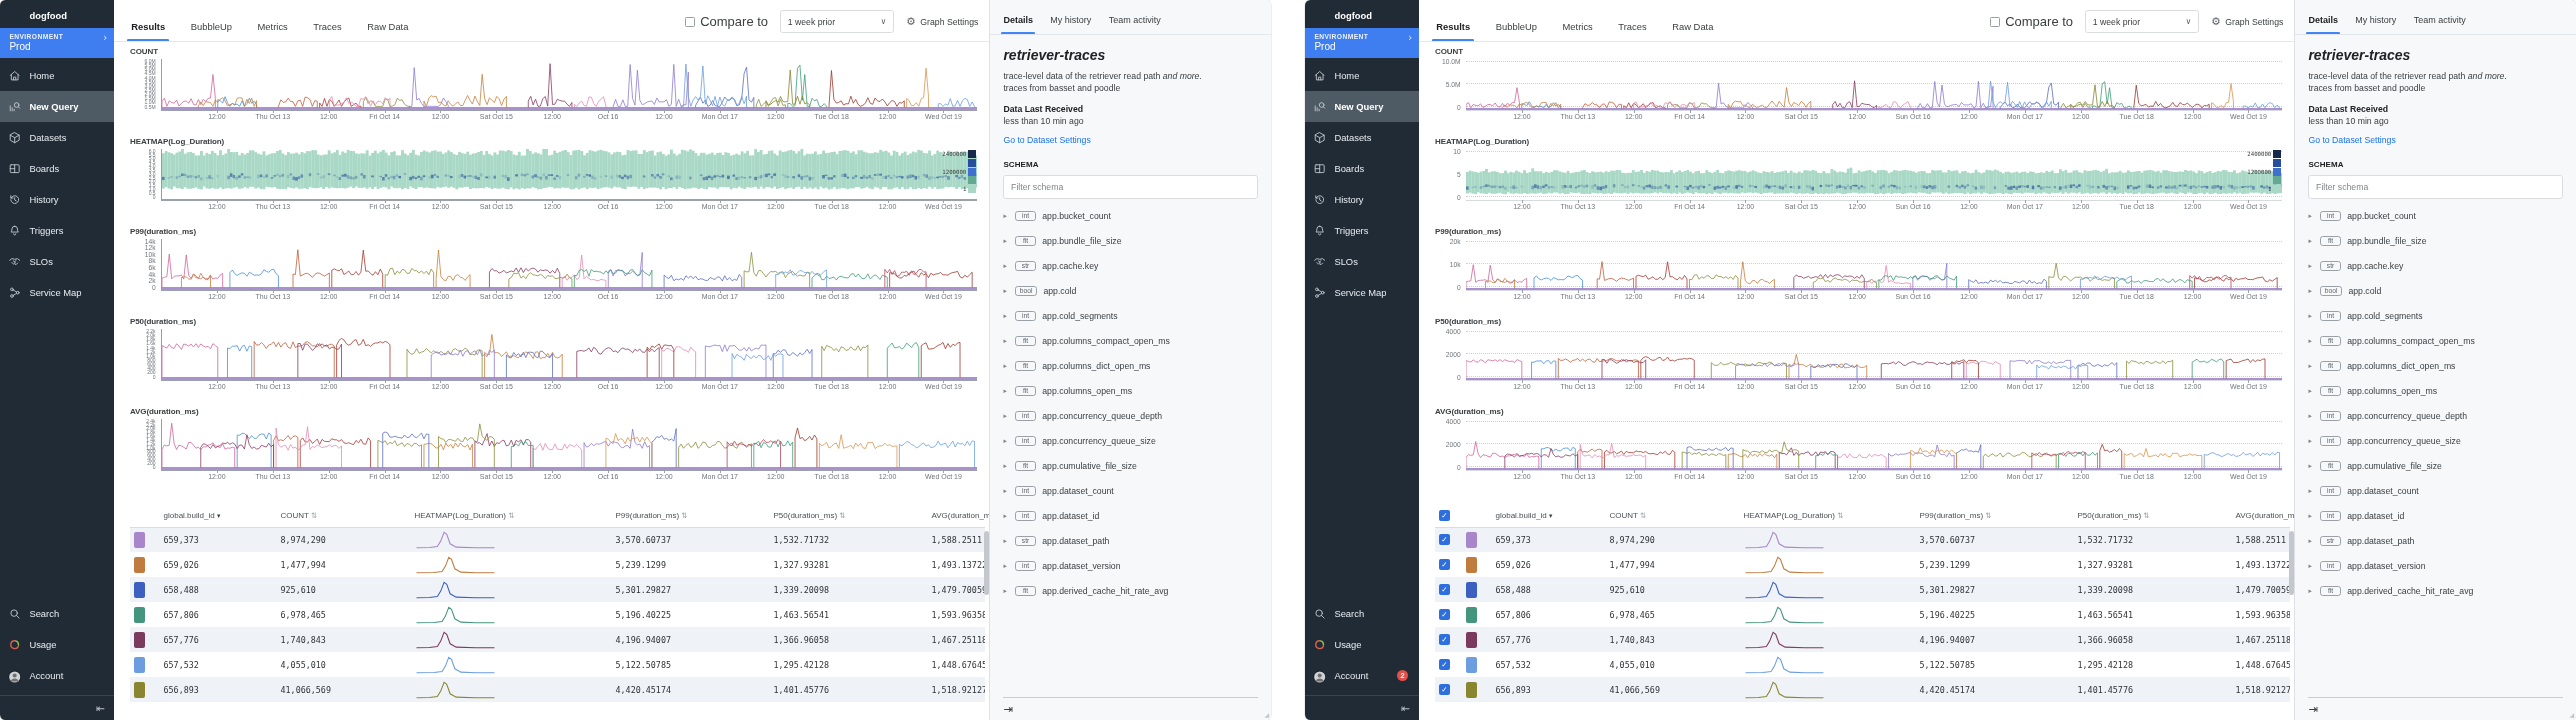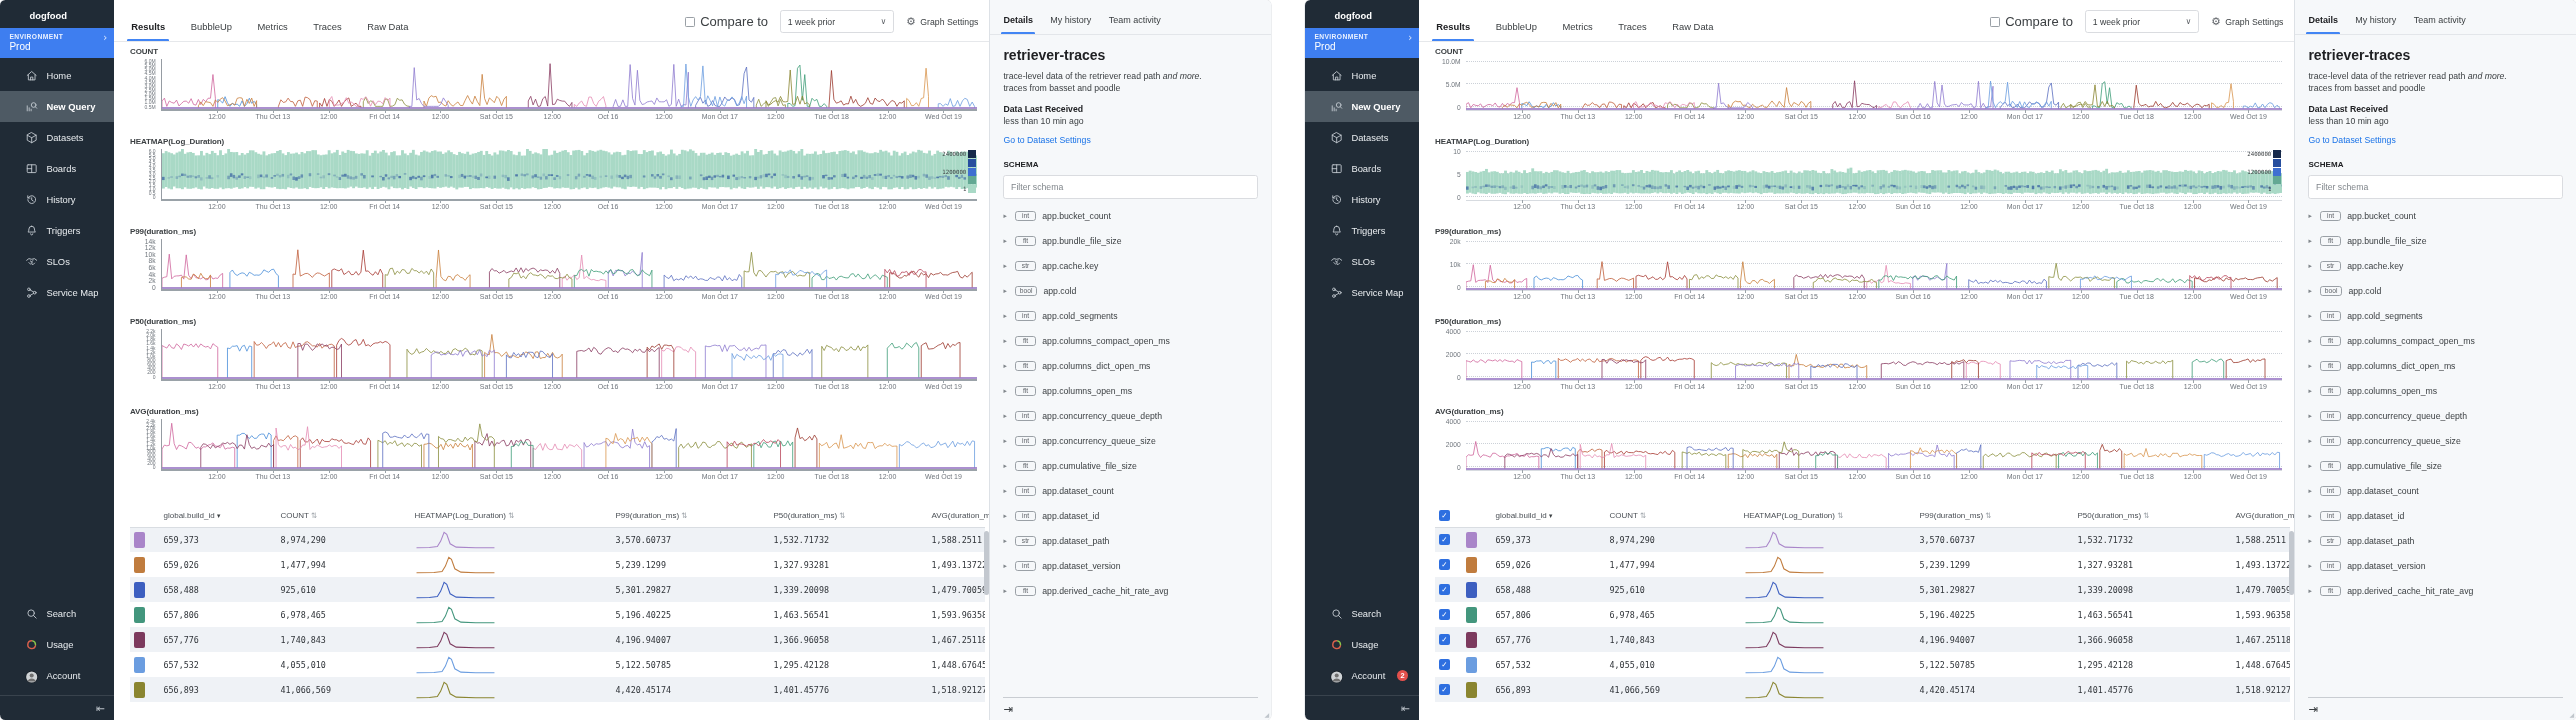--- a/index.html
+++ b/index.html
@@ -12,21 +12,21 @@
 
   
   .sidebar { width:114px; background:#202b36; color:#eef1f4; display:flex; flex-direction:column; flex:none; }
   .side-logo { display:flex; align-items:flex-end; gap:6.7px; padding:7.4px 9.4px; }
   .side-logo .logo-txt { font-weight:bold; font-size:9.4px; color:#fff; }
   .env { background:#3e7ef0; padding:4.7px 8px 5.4px 9.4px; position:relative; }
   .env-label { font-size:6.7px; letter-spacing:0.4px; font-weight:bold; color:#ecf2ff; }
   .env-chev { position:absolute; right:6.7px; top:4px; font-size:10px; color:#dce8ff; font-family:"DejaVu Sans",sans-serif; }
   .env-value { font-size:10px; color:#fff; margin-top:1.3px; }
   .nav { margin-top:2.7px; }
-  .nav-item { display:flex; align-items:center; gap:8px; height:31px; padding-left:25px; cursor:pointer; font-size:9.4px; color:#e8ecef; }
+  .nav-item { display:flex; align-items:center; gap:8px; height:31px; padding-left:8px; cursor:pointer; font-size:9.4px; color:#e8ecef; }
   .nav-item.active { background:#4e5a64; font-weight:bold; color:#fff; }
   .nicon { width:13.4px; height:13.4px; flex:none; display:inline-flex; }
   .side-bottom { margin-top:auto; }
   .side-divider { border-top:0.7px solid #39434d; margin-top:4px; }
   .side-collapse { height:24px; display:flex; align-items:center; justify-content:flex-end; padding-right:9.4px;
     color:#b8bfc6; font-size:10.7px; font-family:"DejaVu Sans",sans-serif; cursor:pointer; }
   .badge-red { margin-left:auto; margin-right:10.7px; background:#e2504c; color:#fff; font-size:7.4px; font-weight:bold;
     min-width:11.4px; height:11.4px; border-radius:6px; display:flex; align-items:center; justify-content:center; padding:0 2.7px; }
 
   
@@ -83,21 +83,21 @@
     display:flex; align-items:center; justify-content:center; font-family:"DejaVu Sans",sans-serif; cursor:pointer; }
   .tscroll { position:absolute; right:0; top:27px; width:4.7px; height:64px; background:#c3c8cf; border-radius:2.7px; }
 
   
   .panel { width:282px; flex:none; background:#f6f8fa; border-left:0.7px solid #dde1e6; display:flex; flex-direction:column; position:relative; }
   .ptabs { display:flex; gap:17.4px; padding:0 13.4px; height:35px; align-items:flex-end; border-bottom:0.7px solid #e3e6ea; flex:none; }
   .ptab { font-size:9px; color:#3c4043; padding-bottom:8.7px; position:relative; cursor:pointer; }
   .ptab.active { font-weight:bold; color:#202124; }
   .ptab.active::after { content:""; position:absolute; left:-2px; right:-2px; bottom:0; height:2px; background:#4285f4; border-radius:1.3px 1.3px 0 0; }
   .pbody { padding:12px 13.4px 0; flex:1; overflow:hidden; }
-  .ptitle { font-size:14px; font-weight:bold; color:#202124; }
+  .ptitle { font-size:14px; font-weight:bold; color:#202124;font-style:italic; }
   .pdesc { margin-top:6.7px; font-size:8.7px; line-height:1.45; color:#3c4043; }
   .plabel { margin-top:9.4px; font-size:8.7px; font-weight:bold; color:#202124; }
   .pvalue { margin-top:1.3px; font-size:8.7px; color:#3c4043; }
   .plink { margin-top:9.4px; font-size:8.7px; color:#1a73e8; cursor:pointer; }
   .schema-label { margin-top:14.8px; font-size:8px; font-weight:bold; color:#202124; letter-spacing:0.1px; }
   .filter { margin-top:6.7px; width:100%; height:24px; border:0.7px solid #dadce0; border-radius:2.7px; background:#fff;
     padding:0 6.7px; font-size:8.7px; color:#3c4043; font-family:"Liberation Sans",sans-serif; }
   .filter::placeholder { color:#80868b; }
   .schema-list { margin-top:4px; }
   .field { display:flex; align-items:center; gap:6px; height:25px; cursor:pointer; }

